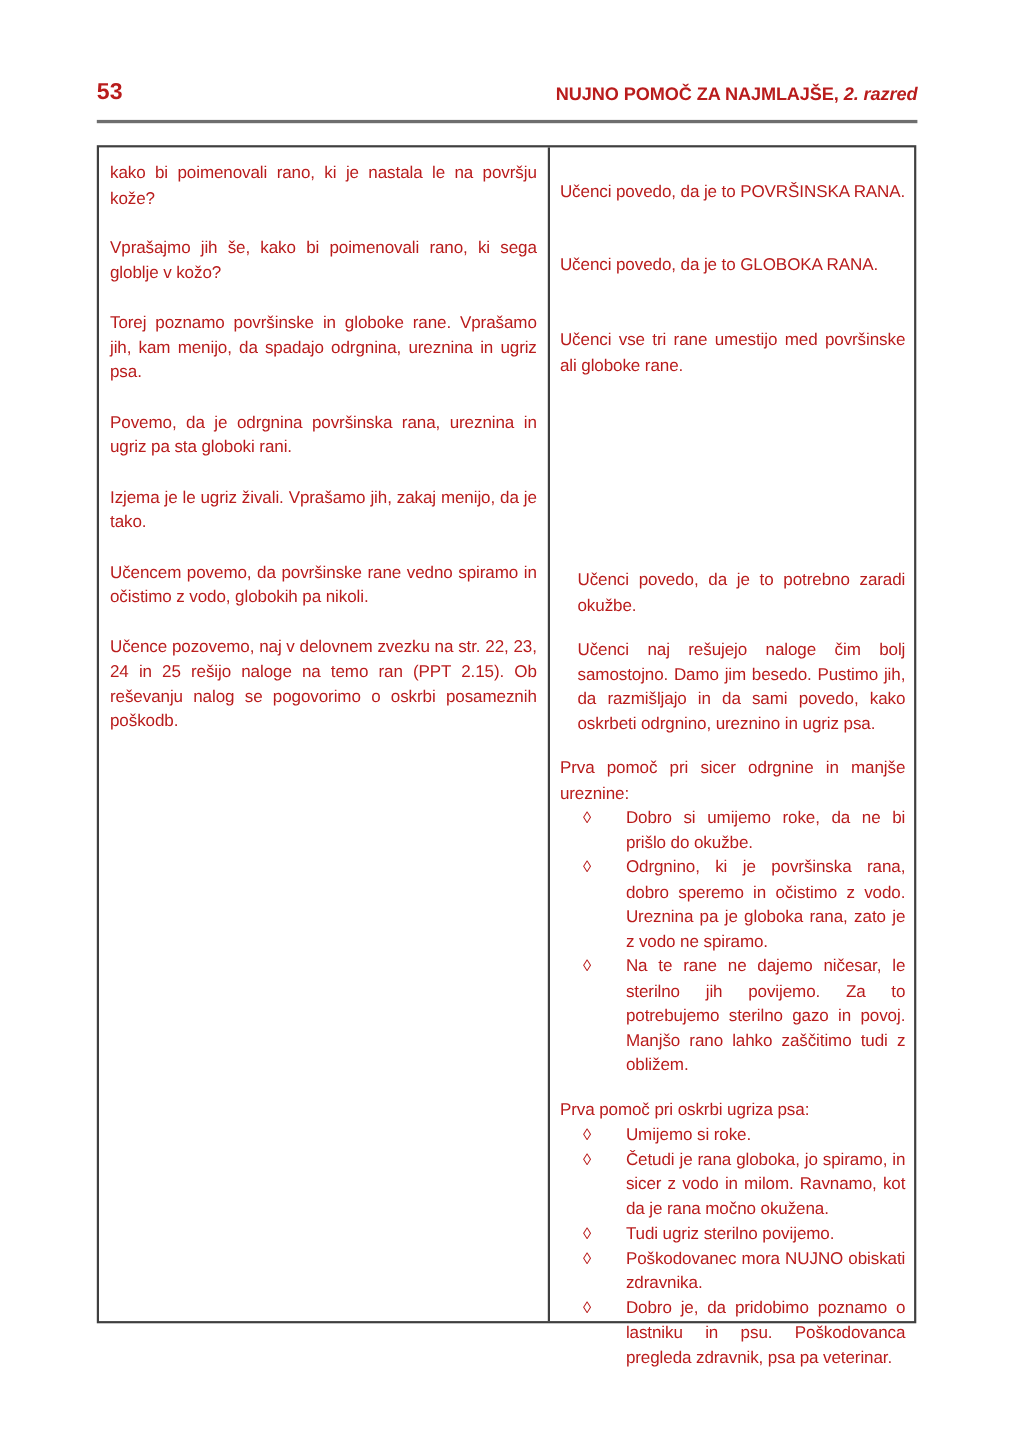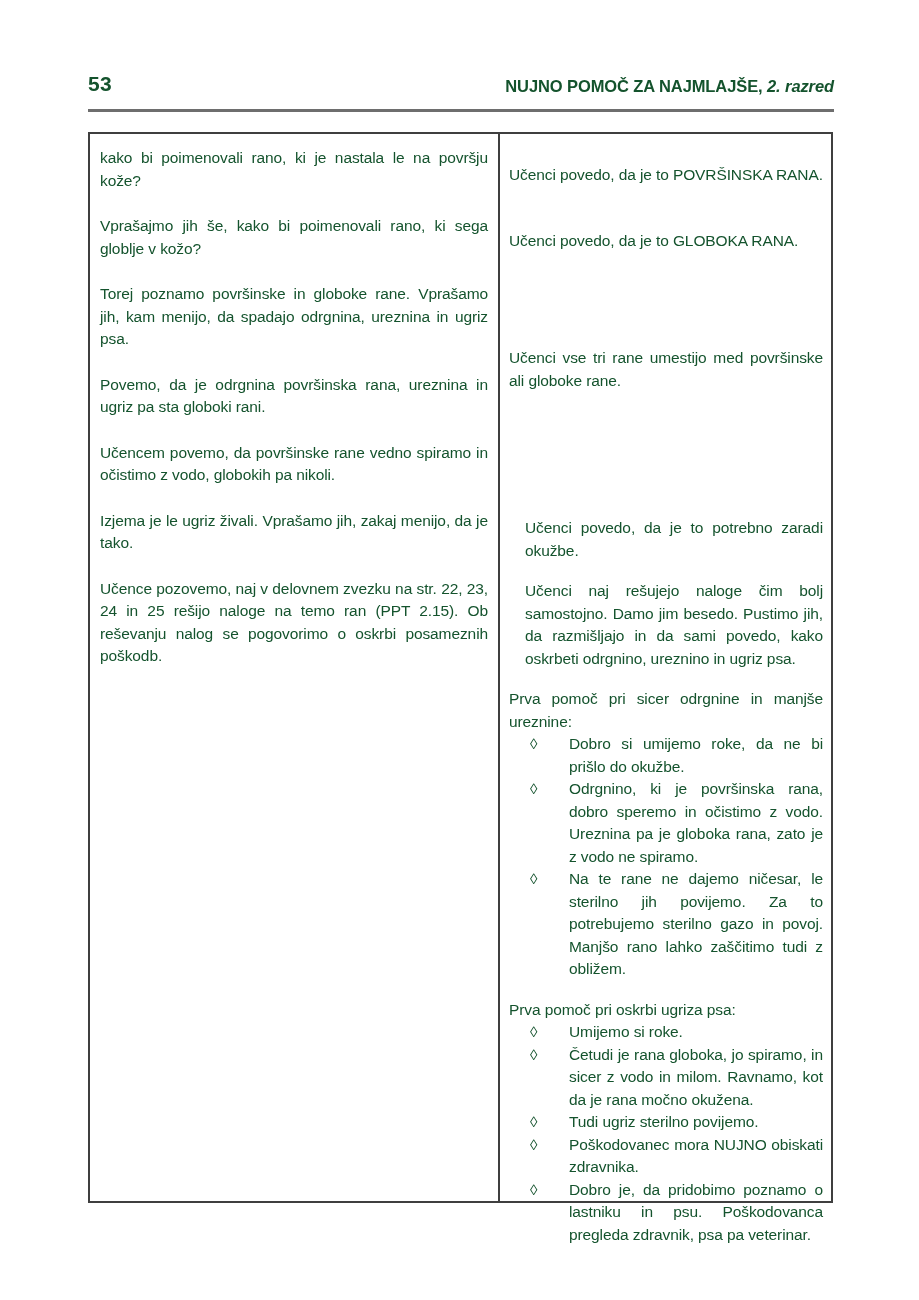--- a/index.html
+++ b/index.html
@@ -5,21 +5,21 @@
   html, body {
     margin: 0; padding: 0;
     width: 919px; height: 1300px;
     background: #ffffff;
     overflow: hidden;
   }
   .page {
     position: relative;
     width: 919px; height: 1300px;
     font-family: "Liberation Sans", sans-serif;
-    color: #14532d;
+    color: #b91c1c;
     background: #ffffff;
   }
   
   .header {
     position: absolute;
     left: 88px; right: 85px; top: 72px;
     display: flex;
     justify-content: space-between;
     align-items: flex-end;
   }
@@ -66,21 +66,21 @@
   }
   .para {
     margin: 0 0 23px 0;
     text-align: justify;
   }
   .para:last-child { margin-bottom: 0; }
   
   .resp { text-align: justify; }
   .resp-1 { position: absolute; top: 30px;  left: 9px; right: 8px; }
   .resp-2 { position: absolute; top: 96px;  left: 9px; right: 8px; }
-  .resp-3 { position: absolute; top: 165px; left: 9px; right: 8px; margin-top: 48px; }
+  .resp-3 { position: absolute; top: 165px; left: 9px; right: 8px; }
   .right-flow {
     position: absolute;
     top: 383px; left: 9px; right: 8px;
   }
   .right-flow .resp { margin: 0 0 18px 16px; }
   .section-heading {
     margin: 0;
     text-align: justify;
   }
   .bullet-list {
@@ -113,22 +113,22 @@
   </div>
   <div class="header-rule"></div>
 
   <div class="content-table">
 
     <div class="col-left">
       <p class="para">kako bi poimenovali rano, ki je nastala le na površju kože?</p>
       <p class="para">Vprašajmo jih še, kako bi poimenovali rano, ki sega globlje v kožo?</p>
       <p class="para">Torej poznamo površinske in globoke rane. Vprašamo jih, kam menijo, da spadajo odrgnina, ureznina in ugriz psa.</p>
       <p class="para">Povemo, da je odrgnina površinska rana, ureznina in ugriz pa sta globoki rani.</p>
+      <p class="para">Izjema je le ugriz živali. Vprašamo jih, zakaj menijo, da je tako.</p>
       <p class="para">Učencem povemo, da površinske rane vedno spiramo in očistimo z vodo, globokih pa nikoli.</p>
-      <p class="para">Izjema je le ugriz živali. Vprašamo jih, zakaj menijo, da je tako.</p>
       <p class="para">Učence pozovemo, naj v delovnem zvezku na str. 22, 23, 24 in 25 rešijo naloge na temo ran (PPT 2.15). Ob reševanju nalog se pogovorimo o oskrbi posameznih poškodb.</p>
     </div>
 
     <div class="col-right">
       <div class="resp resp-1">Učenci povedo, da je to POVRŠINSKA RANA.</div>
       <div class="resp resp-2">Učenci povedo, da je to GLOBOKA RANA.</div>
       <div class="resp resp-3">Učenci vse tri rane umestijo med površinske ali globoke rane.</div>
 
       <div class="right-flow">
         <div class="resp">Učenci povedo, da je to potrebno zaradi okužbe.</div>

